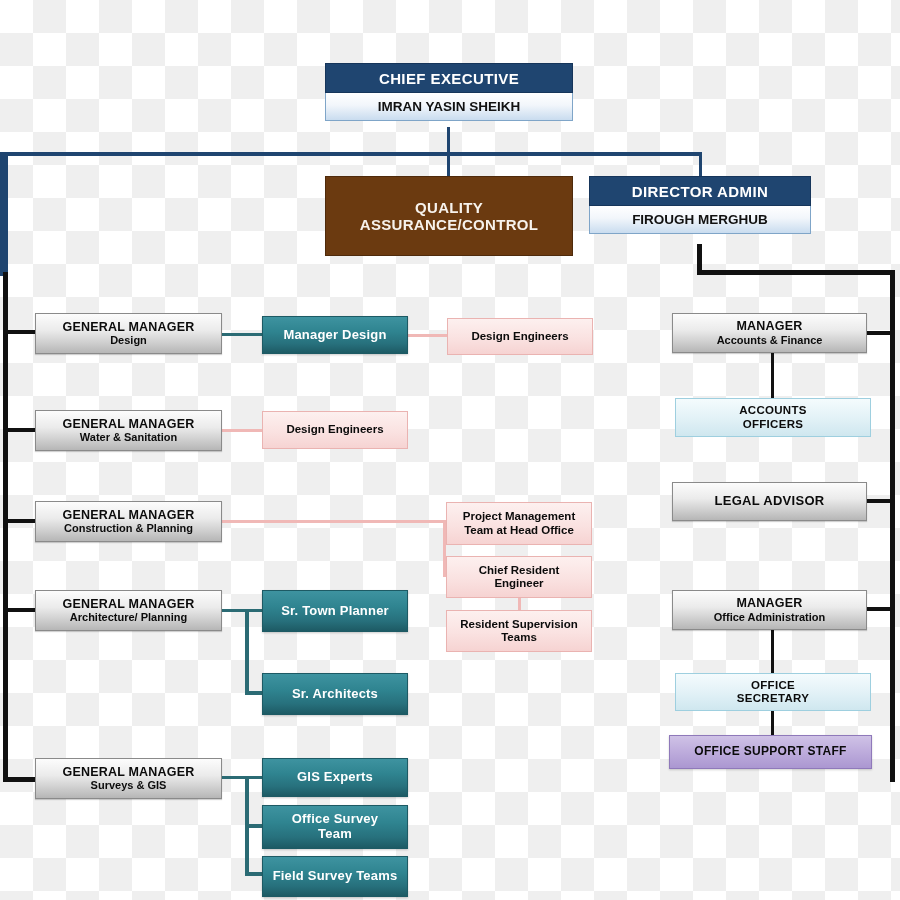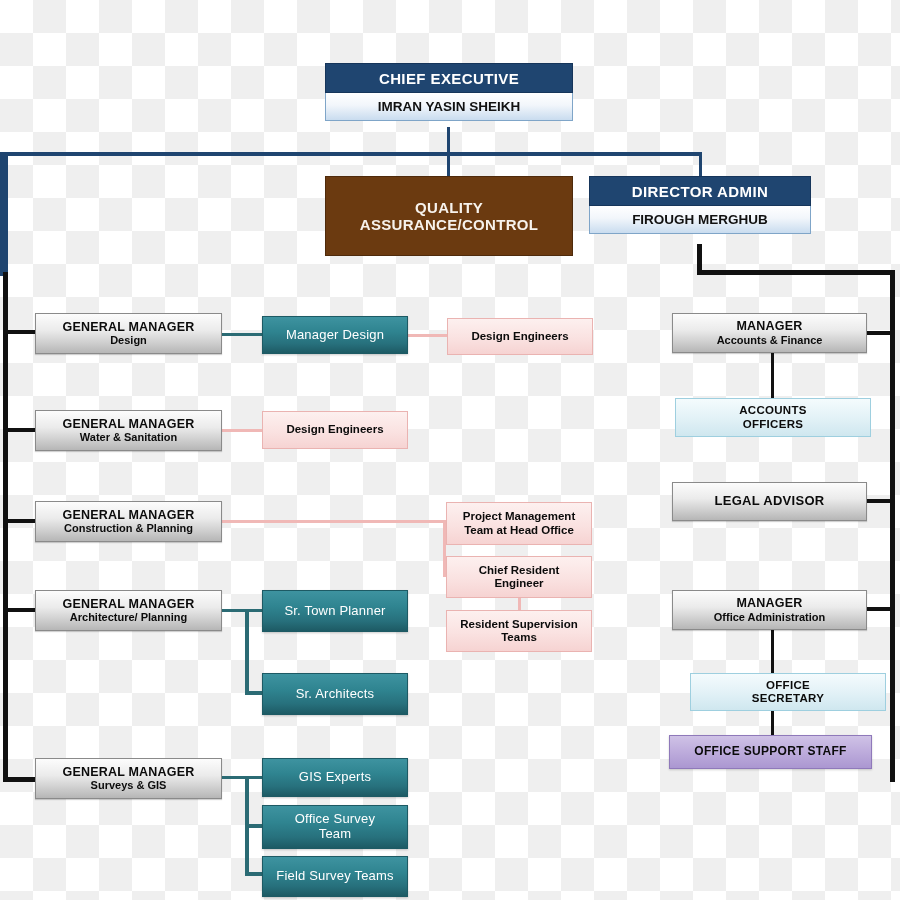--- a/index.html
+++ b/index.html
@@ -89,21 +89,21 @@
   }
   .gm-title { font-weight: bold; font-size: 12.5px; letter-spacing: .2px; }
   .gm-sub   { font-weight: bold; font-size: 11px; }
   .box-grey .one-line { font-weight: bold; font-size: 13px; letter-spacing: .3px; }
 
   
   .box-teal {
     background: linear-gradient(to bottom, #3e93a0 0%, #2f8490 40%, #27707c 75%, #1d5a64 100%);
     border: 1px solid #1d5a64;
     color: #ffffff;
-    font-weight: normal;
+    font-weight: bold;
     font-size: 13px;
     letter-spacing: .2px;
     box-shadow: 0 1px 2px rgba(0,0,0,.2);
   }
 
   
   .box-pink {
     background: linear-gradient(to bottom, #fdf0ef 0%, #fae2e1 55%, #f6d3d2 100%);
     border: 1px solid #eab3b1;
     color: #0b0b0b;
@@ -285,21 +285,21 @@
 
   <div class="box box-grey" style="left:672px; top:482px; width:195px; height:39px;">
     <span class="one-line">LEGAL ADVISOR</span>
   </div>
 
   <div class="box box-grey" style="left:672px; top:590px; width:195px; height:40px;">
     <span class="gm-title">MANAGER</span>
     <span class="gm-sub">Office Administration</span>
   </div>
 
-  <div class="box box-lblue" style="left:675px; top:673px; width:196px; height:38px;margin-left:15px;">
+  <div class="box box-lblue" style="left:675px; top:673px; width:196px; height:38px;">
     <span>OFFICE</span>
     <span>SECRETARY</span>
   </div>
 
   <div class="box box-purple" style="left:669px; top:735px; width:203px; height:34px;">
     <span>OFFICE SUPPORT STAFF</span>
   </div>
 
 </div>
 

